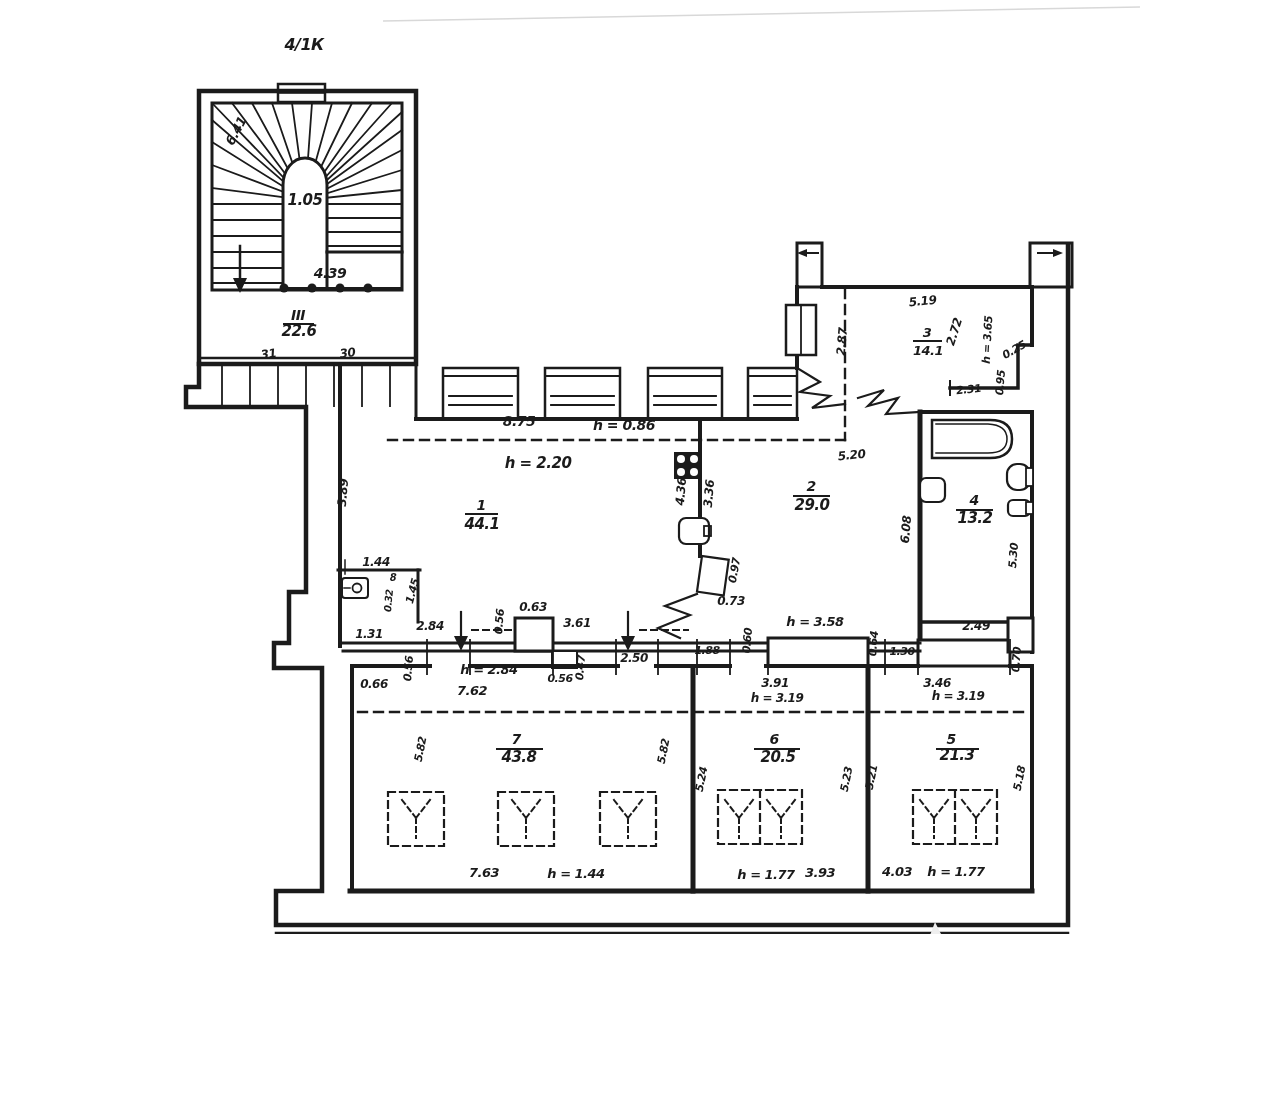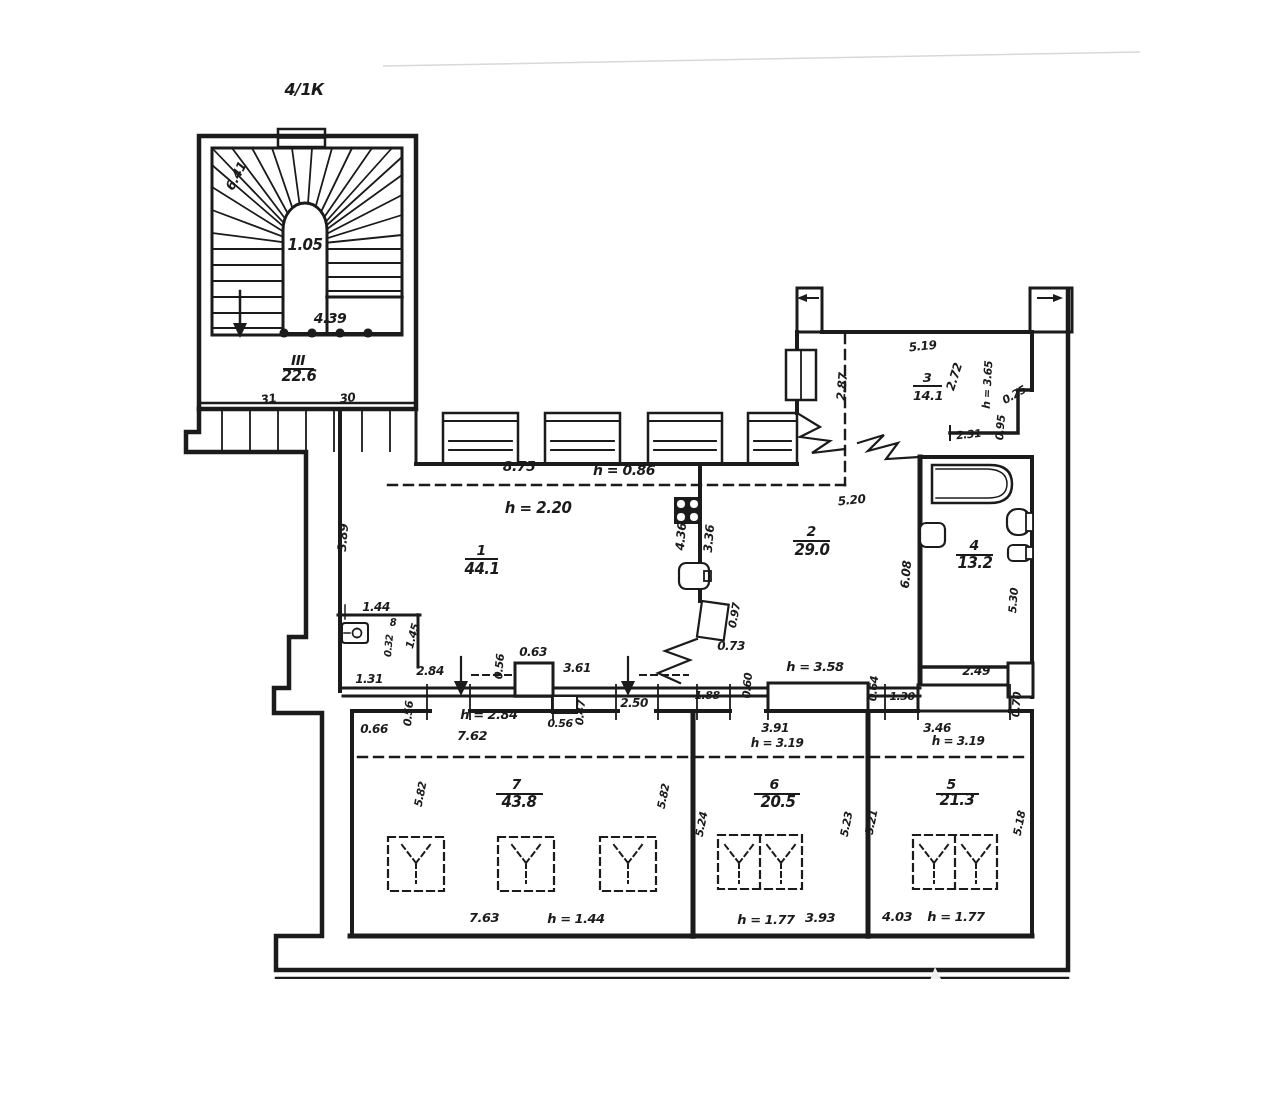--- a/index.html
+++ b/index.html
@@ -1,17 +1,17 @@
 <!DOCTYPE html>
 <html><head>
 <meta charset="utf-8">
 <style>
   html,body{margin:0;padding:0;background:#fff;}
   .canvas{position:relative;width:1280px;height:934px;background:#fff;overflow:hidden;
-          font-family:"DejaVu Sans",sans-serif;margin-top:45px;}
+          font-family:"DejaVu Sans",sans-serif;}
   svg text{fill:#1b1b1b;font-family:"DejaVu Sans",sans-serif;font-style:italic;
            font-weight:700;text-anchor:middle;letter-spacing:-0.5px;}
   .watermark{position:absolute;left:902px;top:916px;display:flex;align-items:center;gap:8px;
              color:#efefef;font-weight:700;font-size:68px;line-height:1;
              font-family:"DejaVu Sans",sans-serif;user-select:none;}
 </style>
 </head>
 <body>
 
 <div class="canvas">

